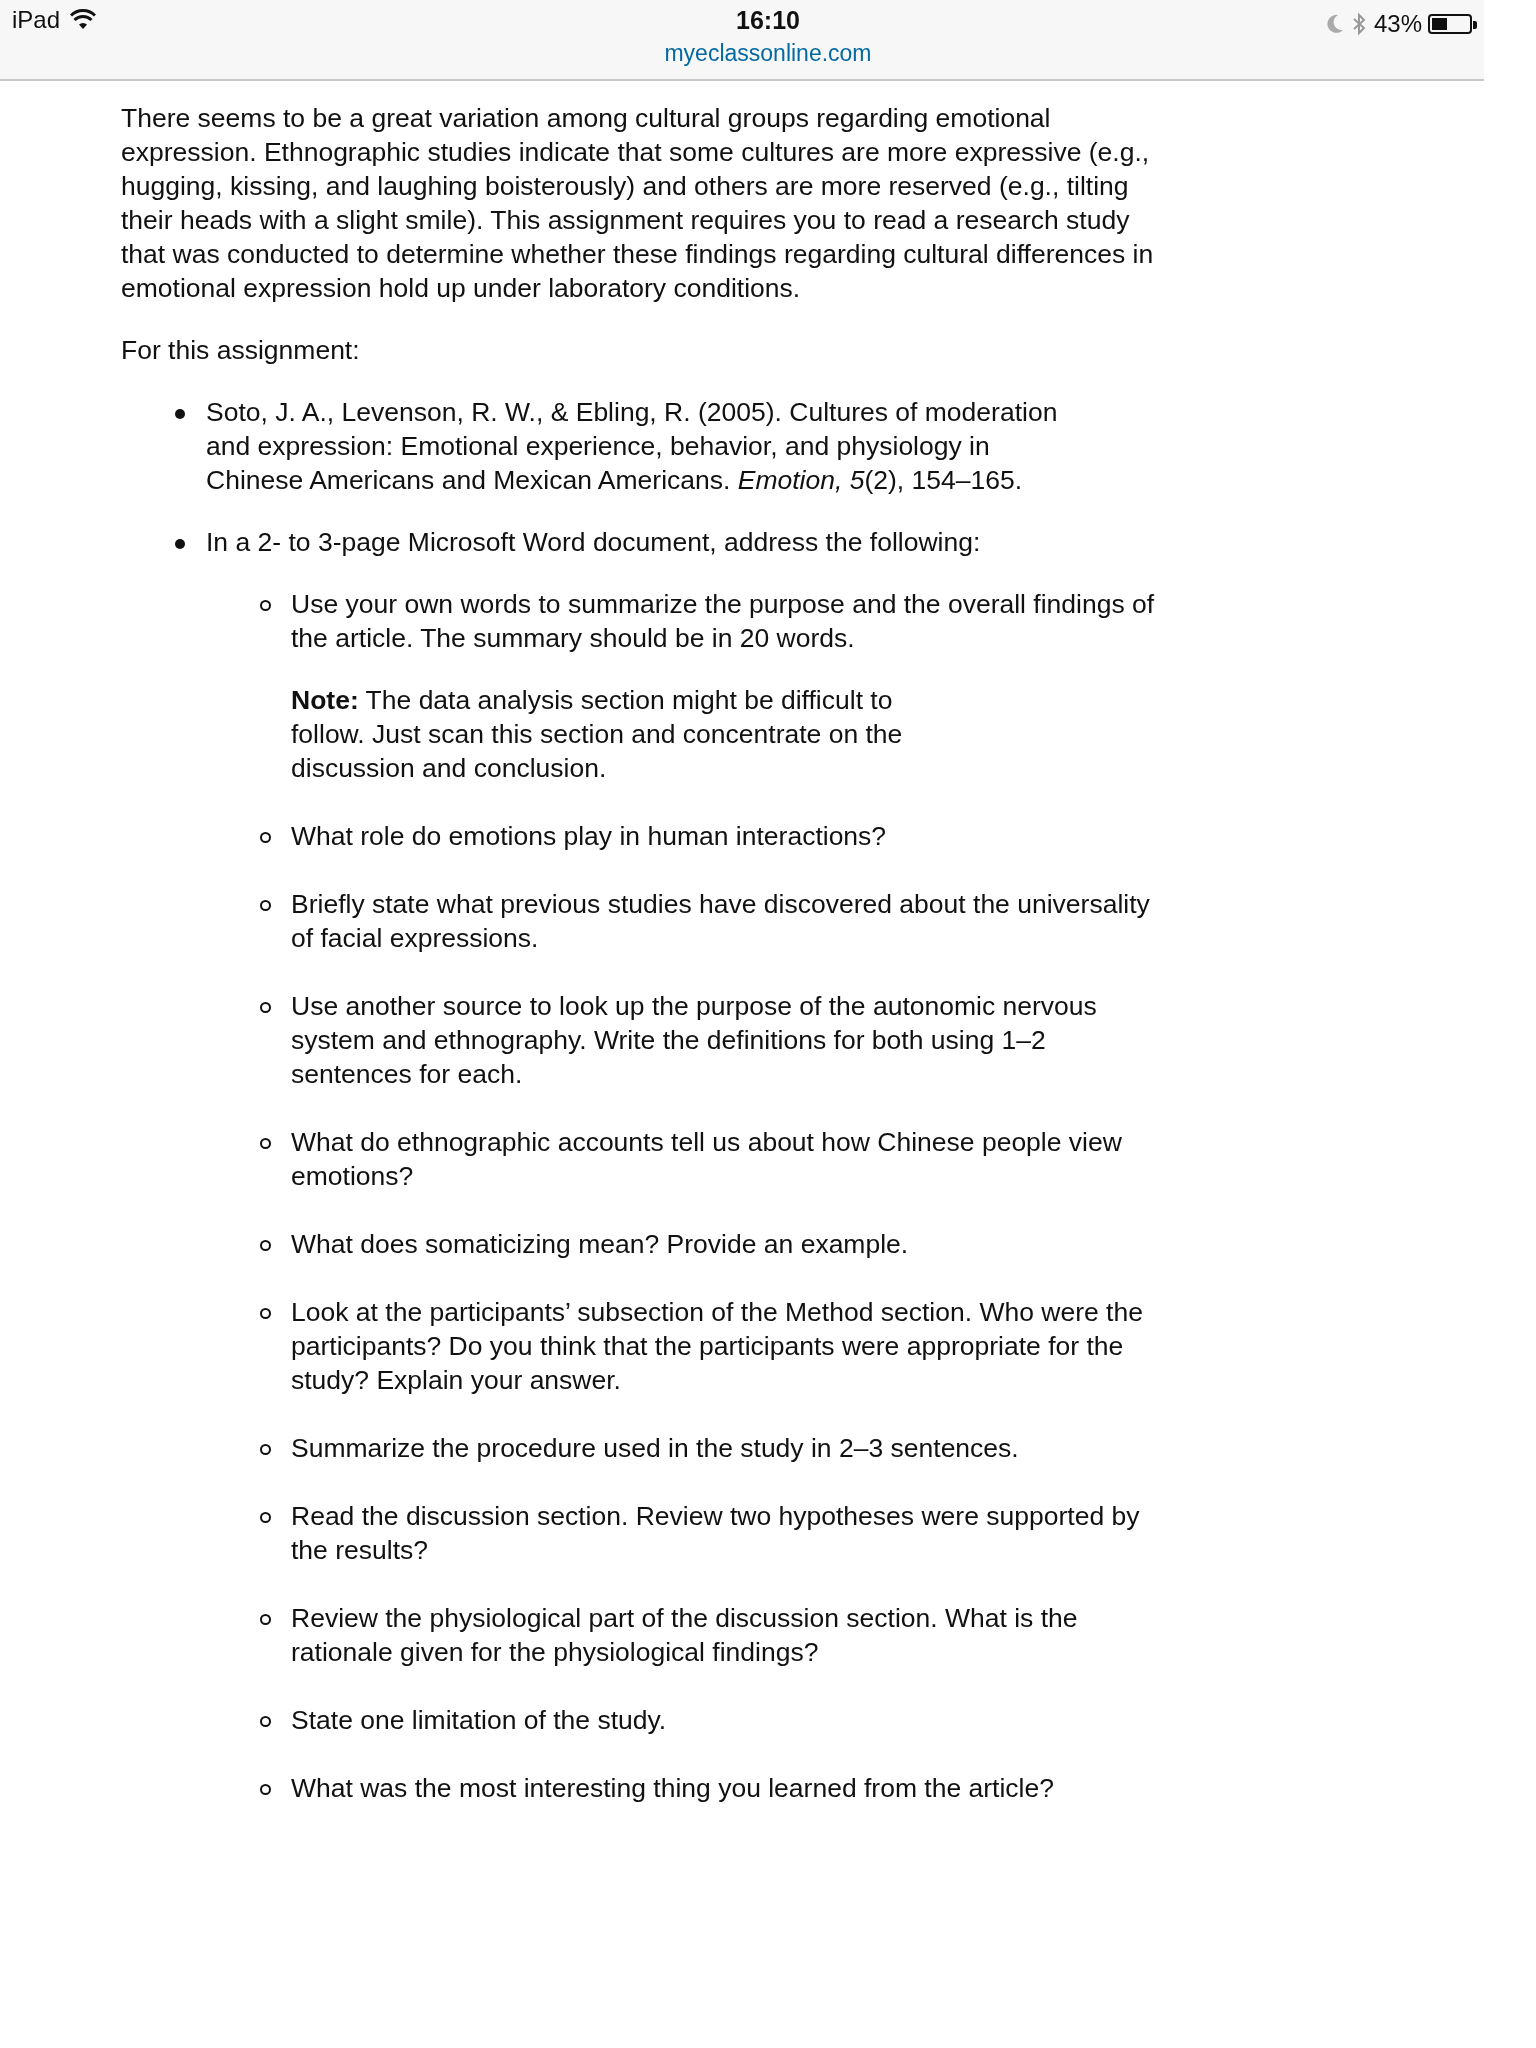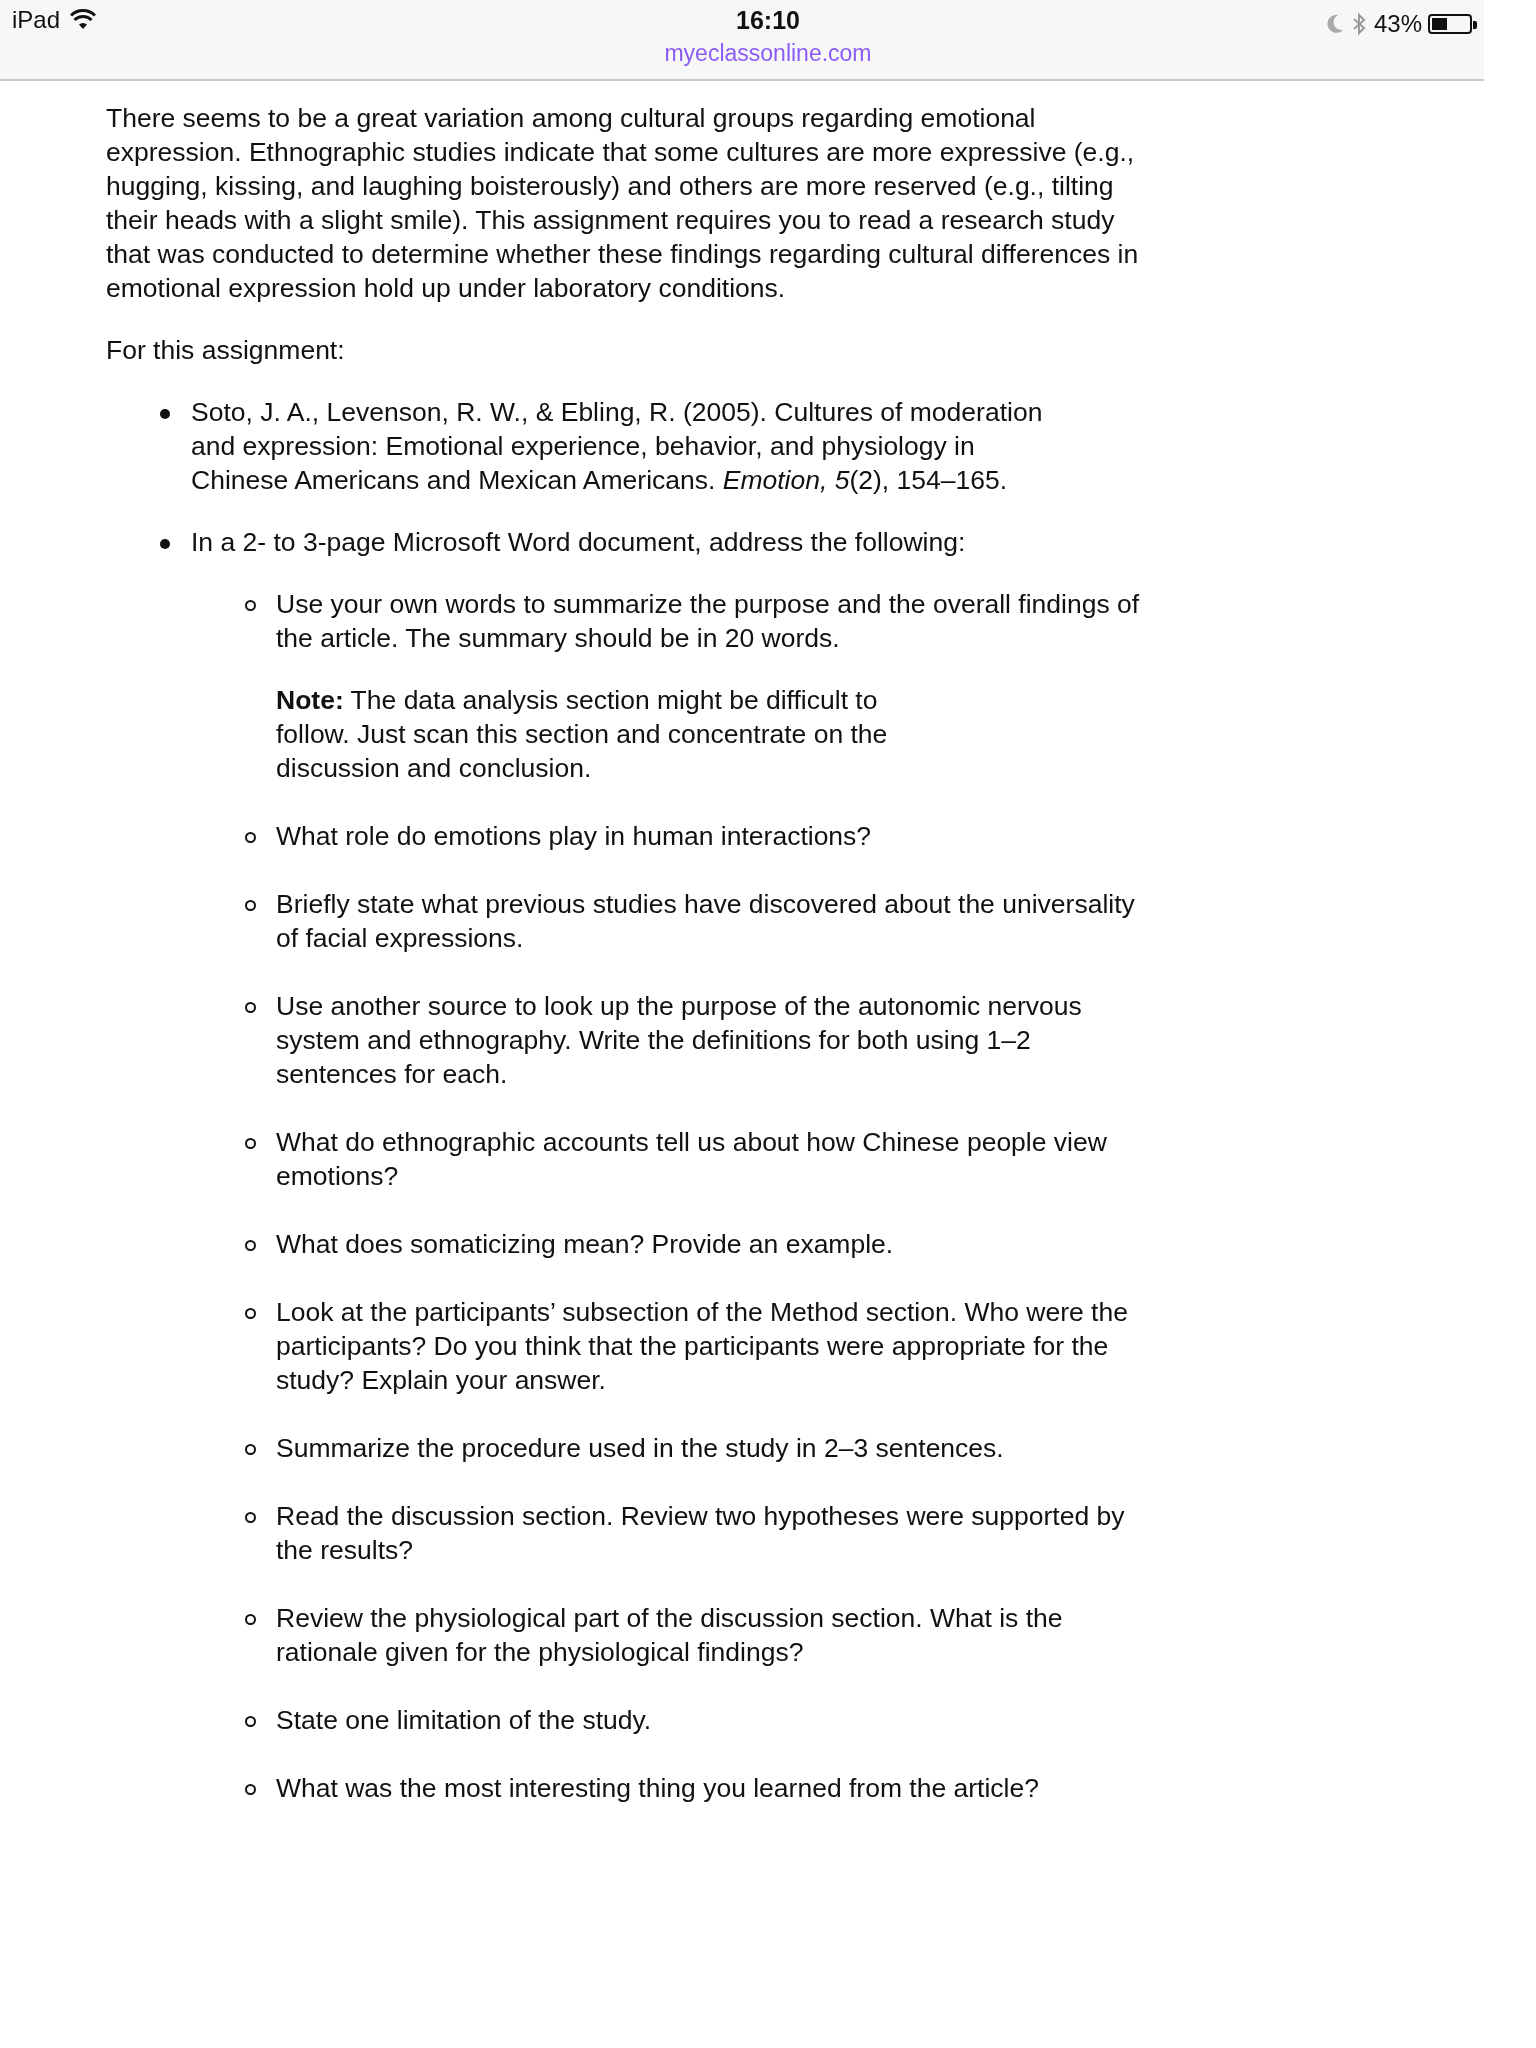--- a/index.html
+++ b/index.html
@@ -15,23 +15,23 @@
     background: #f7f7f7; border-bottom: 2px solid #c8c8c8;
   }
   .status-left { position: absolute; left: 12px; top: 6px; font-size: 24px; color: #111; display: flex; align-items: center; }
   .status-left .wifi { margin-left: 10px; width: 26px; height: 22px; }
   .status-time { position: absolute; left: 0; width: 1536px; top: 6px; text-align: center; font-size: 25px; font-weight: bold; }
   .status-right { position: absolute; right: 12px; top: 10px; display: flex; align-items: center; font-size: 24px; }
   .status-right .moon, .status-right .bt { margin-right: 8px; }
   .battery { margin-left: 6px; width: 44px; height: 20px; border: 2px solid #111; border-radius: 4px; position: relative; box-sizing: border-box; }
   .battery .fill { position: absolute; left: 2px; top: 2px; bottom: 2px; background: #111; }
   .battery .nub { position: absolute; right: -7px; top: 5px; width: 4px; height: 8px; background: #111; border-radius: 0 2px 2px 0; }
-  .url { position: absolute; left: 0; width: 1536px; top: 40px; text-align: center; font-size: 23px; color: #8b5cf6; }
+  .url { position: absolute; left: 0; width: 1536px; top: 40px; text-align: center; font-size: 23px; color: #0369a1; }
 
-  .content { position: absolute; left: 106px; top: 101px; width: 1060px; font-size: 26.5px; line-height: 34px; }
+  .content { position: absolute; left: 121px; top: 101px; width: 1060px; font-size: 26.5px; line-height: 34px; }
   .content p { margin: 0; }
   .intro { margin-bottom: 28px !important; }
   .for { margin-bottom: 28px !important; }
   ul.outer { list-style: none; margin: 0; padding: 0 0 0 85px; }
   ul.outer > li { position: relative; margin-bottom: 28px; }
   ul.outer > li > .bullet { position: absolute; left: -31px; top: 14px; width: 10px; height: 10px; border-radius: 50%; background: #111; }
   .citation { margin-top: 28px !important; width: 860px; }
   .citation em { font-style: italic; }
   ul.inner { list-style: none; margin: 28px 0 0 0; padding: 0 0 0 85px; }
   ul.inner > li { position: relative; margin-bottom: 34px; width: 880px; }

